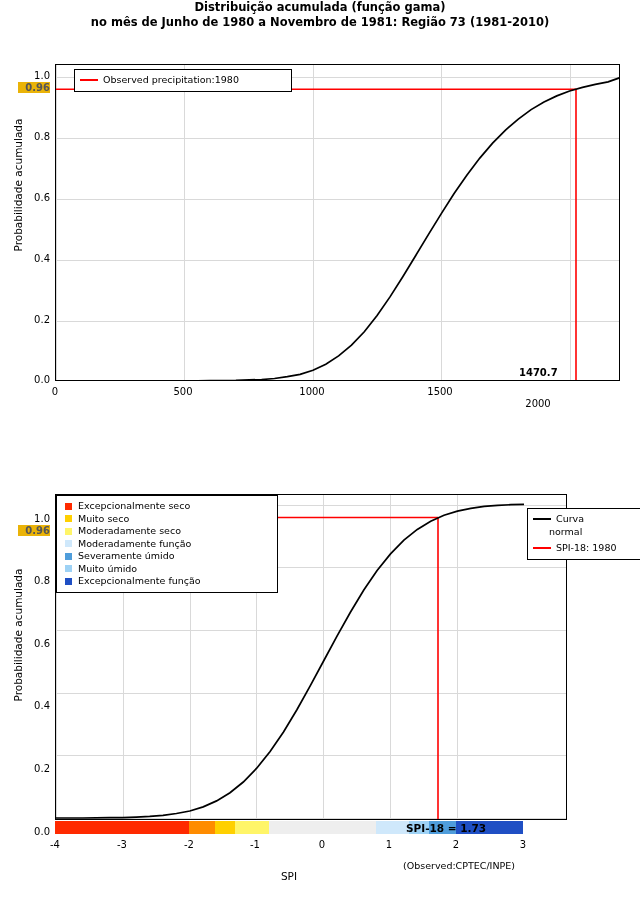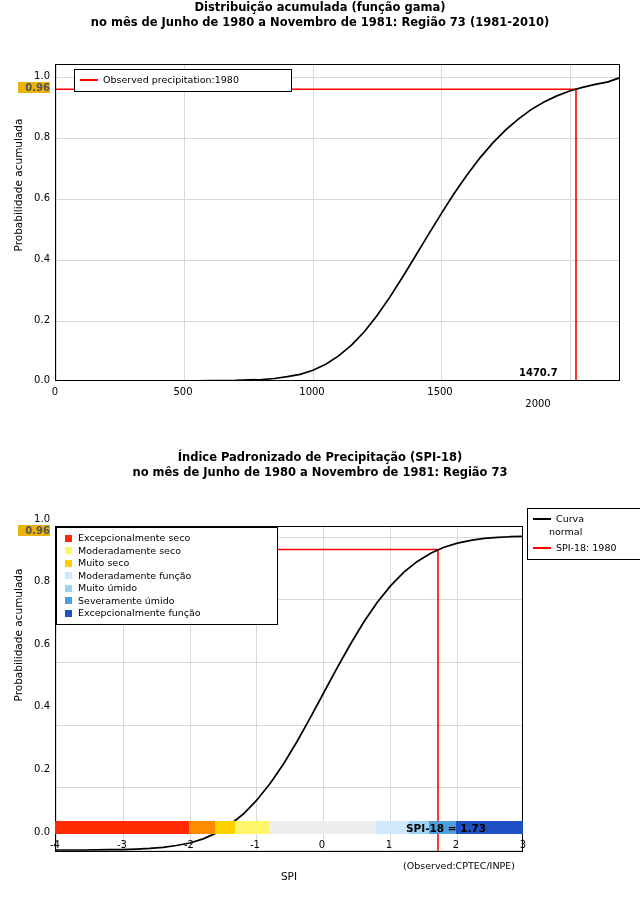--- a/index.html
+++ b/index.html
@@ -166,26 +166,22 @@
   <div class="tick-label x" style="left:420px;top:386px;width:40px;">1500</div>
   <div class="tick-label x" style="left:518px;top:386px;width:40px;margin-top:12px;">2000</div>
 
   <div class="value-label" style="left:519px;top:367px;">1470.7</div>
 
   <div class="axis-title y" style="left:12px;top:315px;width:260px;">Probabilidade acumulada</div>
 </div>
 
 <div class="panel" id="panel-bottom">
 
-  <div class="title">
-    <span>Índice Padronizado de Precipitação (SPI-18)</span>
-    <span class="l2">no mês de Junho de 1980 a Novembro de 1981: Região 73</span>
-  </div>
-
-  <div class="plotbox" id="bottom-plot" style="left:55px;top:76px;width:468px;height:326px;">
+
+  <div class="plotbox" id="bottom-plot" style="left:55px;top:44px;width:512px;height:326px;">
     <div class="gridline h" style="top:10px;"></div>
     <div class="gridline h" style="top:72px;"></div>
     <div class="gridline h" style="top:135px;"></div>
     <div class="gridline h" style="top:198px;"></div>
     <div class="gridline h" style="top:260px;"></div>
     <div class="gridline h" style="top:323px;"></div>
 
     <div class="gridline v" style="left:0px;"></div>
     <div class="gridline v" style="left:67px;"></div>
     <div class="gridline v" style="left:134px;"></div>
@@ -199,38 +195,38 @@
       <line x1="382" y1="22.5" x2="382" y2="325" stroke="#ff0000" stroke-width="1.6"></line>
       <polyline fill="none" stroke="#000000" stroke-width="1.7" points="0,323 26.8,323 53.5,322.7 66.9,322.7 80.3,322.1 93.7,321.4 107,320.4 120.4,318.5 133.8,316.0 147.2,311.9 160.6,305.9 174.0,297.7 187.3,287.0 200.7,273.2 214.1,256.5 227.5,237.0 240.9,214.7 254.2,190.8 267.6,166.0 281.0,141.2 294.4,117.3 307.8,95.0 321.1,75.5 334.5,58.9 347.9,45.1 361.3,34.4 374.7,26.2 388.0,20.2 401.4,16.1 414.8,13.3 428.2,11.4 441.6,10.4 454.9,9.7 468,9.4"></polyline>
     </svg>
 
     <div class="legend" style="left:0px;top:0px;width:222px;">
       <div class="legend-row">
           <span class="legend-dot" style="background:#ff2a00;"></span>
           <span>Excepcionalmente seco</span>
         </div>
       <div class="legend-row">
+          <span class="legend-dot" style="background:#ffd000;"></span>
+          <span>Muito seco</span>
+        </div>
+      <div class="legend-row">
           <span class="legend-dot" style="background:#fff568;"></span>
           <span>Moderadamente seco</span>
         </div>
       <div class="legend-row">
-          <span class="legend-dot" style="background:#ffd000;"></span>
-          <span>Muito seco</span>
-        </div>
-      <div class="legend-row">
           <span class="legend-dot" style="background:#cfe8fb;"></span>
           <span>Moderadamente função</span>
         </div>
       <div class="legend-row">
+          <span class="legend-dot" style="background:#4f9ddb;"></span>
+          <span>Severamente úmido</span>
+        </div>
+      <div class="legend-row">
           <span class="legend-dot" style="background:#9ed2f5;"></span>
           <span>Muito úmido</span>
-        </div>
-      <div class="legend-row">
-          <span class="legend-dot" style="background:#4f9ddb;"></span>
-          <span>Severamente úmido</span>
         </div>
       <div class="legend-row">
           <span class="legend-dot" style="background:#1f4fc4;"></span>
           <span>Excepcionalmente função</span>
         </div>
     </div>
   </div>
 
   <div class="legend" style="left:527px;top:58px;width:117px;">
     <div class="legend-row">

